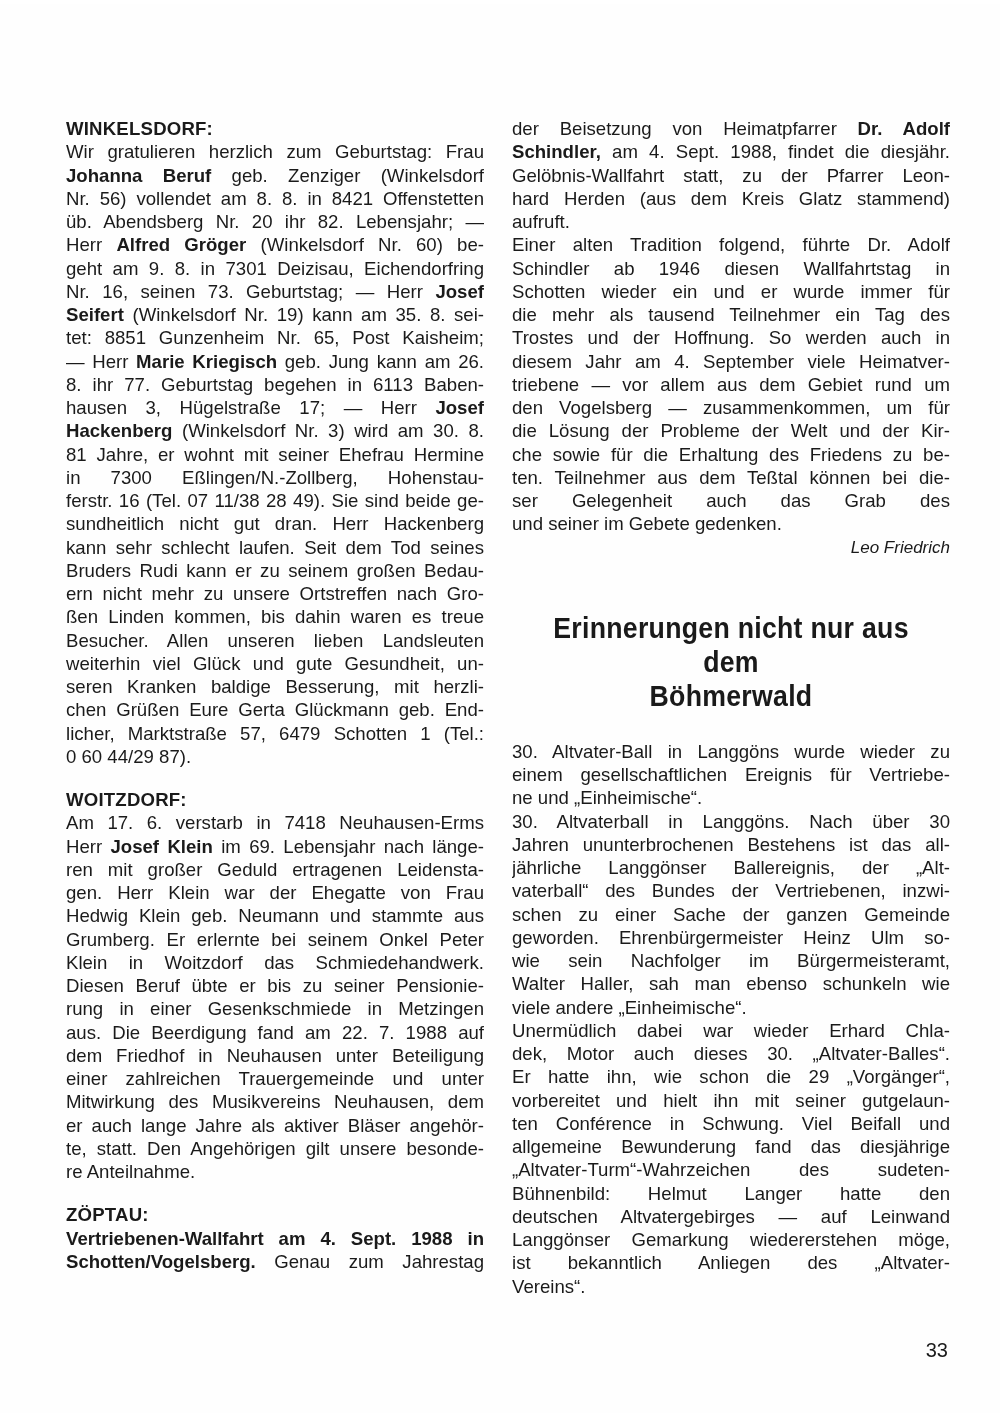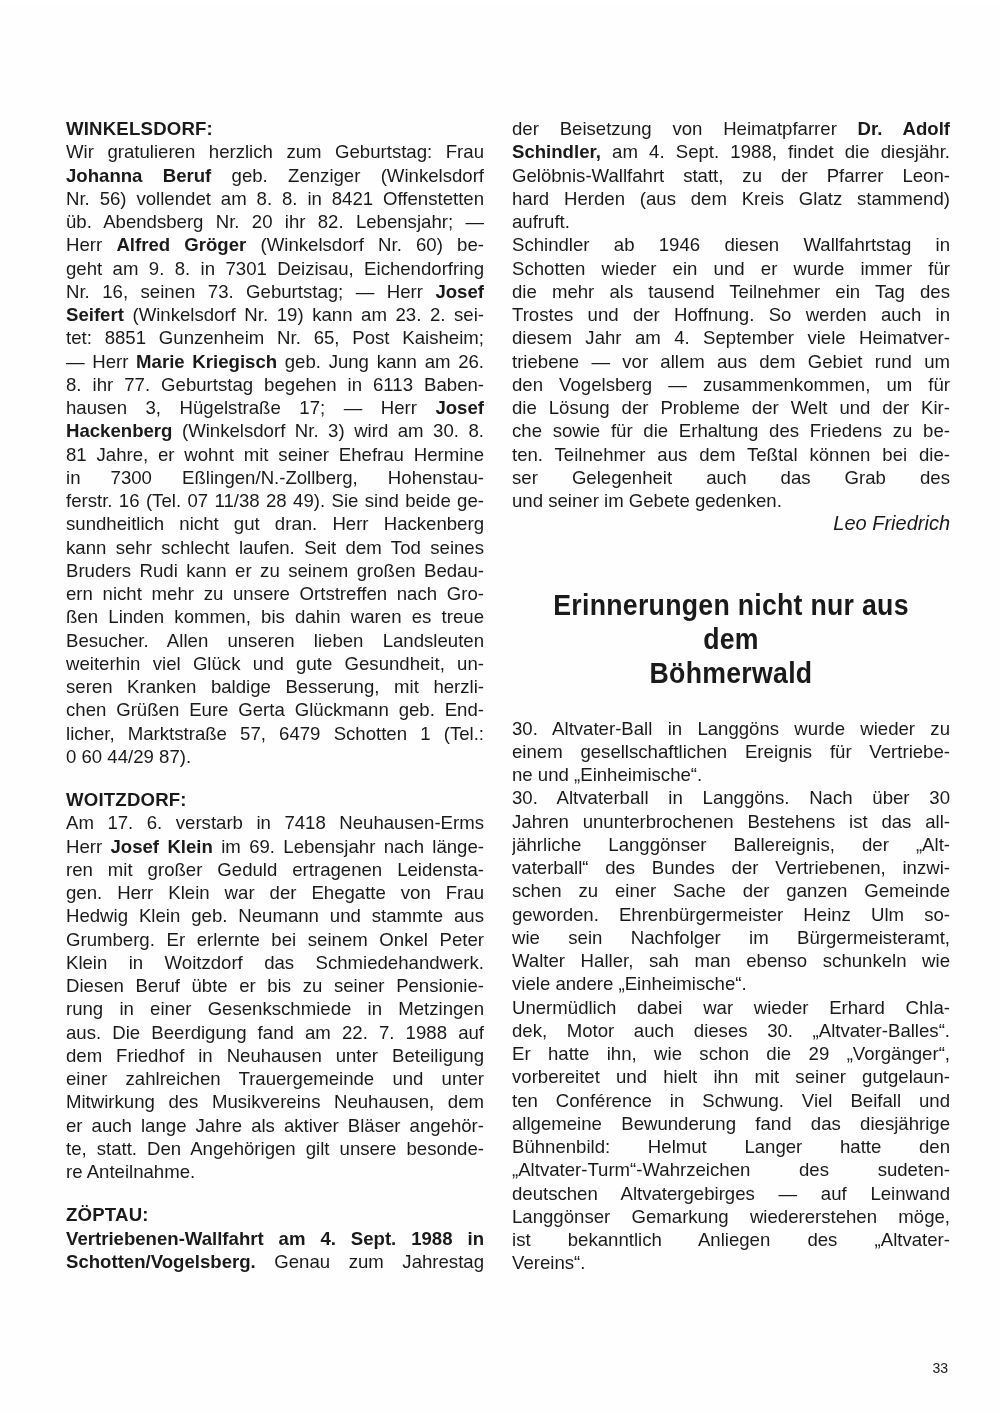--- a/index.html
+++ b/index.html
@@ -6,39 +6,39 @@
   body { width: 1000px; height: 1413px; position: relative; overflow: hidden; }
   .page { position: absolute; left: 0; top: 4px; width: 1000px; height: 1413px; background: #fefefe; color: #1a1a1a; font-family: Liberation Sans, sans-serif; }
   .col { position: absolute; top: 113px; }
   .col-left { left: 66px; width: 418px; }
   .col-right { left: 512px; width: 438px; }
   .line { font-size: 18.6px; line-height: 23.25px; height: 23.25px; white-space: nowrap; text-align: justify; text-align-last: justify; overflow: hidden; }
   .line.last { text-align-last: left; }
   .line b { font-weight: bold; }
   .heading { font-size: 18.6px; line-height: 23.25px; font-weight: bold; letter-spacing: 0.2px; }
   .spacer { height: 20px; }
-  .signature { font-style: italic; text-align: right; font-size: 20px; line-height: 23.25px; }
+  .signature { font-style: italic; text-align: right; font-size: 17px; line-height: 23.25px; }
   .article-title { font-size: 29px; line-height: 34px; font-weight: bold; text-align: center; margin-top: 52px; margin-bottom: 27px; letter-spacing: 0.3px; transform: scaleX(0.92); transform-origin: center; }
-  .page-number { position: absolute; right: 52px; top: 1335px; font-size: 14px; margin-top: 21px; }
+  .page-number { position: absolute; right: 52px; top: 1335px; font-size: 20px; }
 </style>
 </head>
 <body>
 
 <div class="page">
   <div class="col col-left" id="left-col">
       <div class="heading">WINKELSDORF:</div>
       <div>
         <div class="line"><span>Wir gratulieren herzlich zum Geburtstag: Frau</span></div>
         <div class="line"><b>Johanna Beruf</b><span> geb. Zenziger (Winkelsdorf</span></div>
         <div class="line"><span>Nr. 56) vollendet am 8. 8. in 8421 Offenstetten</span></div>
         <div class="line"><span>üb. Abendsberg Nr. 20 ihr 82. Lebensjahr; —</span></div>
         <div class="line"><span>Herr </span><b>Alfred Gröger</b><span> (Winkelsdorf Nr. 60) be-</span></div>
         <div class="line"><span>geht am 9. 8. in 7301 Deizisau, Eichendorfring</span></div>
         <div class="line"><span>Nr. 16, seinen 73. Geburtstag; — Herr </span><b>Josef</b></div>
-        <div class="line"><b>Seifert</b><span> (Winkelsdorf Nr. 19) kann am 23. 2. sei-</span></div>
+        <div class="line"><b>Seifert</b><span> (Winkelsdorf Nr. 19) kann am 35. 8. sei-</span></div>
         <div class="line"><span>tet: 8851 Gunzenheim Nr. 65, Post Kaisheim;</span></div>
         <div class="line"><span>— Herr </span><b>Marie Kriegisch</b><span> geb. Jung kann am 26.</span></div>
         <div class="line"><span>8. ihr 77. Geburtstag begehen in 6113 Baben-</span></div>
         <div class="line"><span>hausen 3, Hügelstraße 17; — Herr </span><b>Josef</b></div>
         <div class="line"><b>Hackenberg</b><span> (Winkelsdorf Nr. 3) wird am 30. 8.</span></div>
         <div class="line"><span>81 Jahre, er wohnt mit seiner Ehefrau Hermine</span></div>
         <div class="line"><span>in 7300 Eßlingen/N.-Zollberg, Hohenstau-</span></div>
         <div class="line"><span>ferstr. 16 (Tel. 07 11/38 28 49). Sie sind beide ge-</span></div>
         <div class="line"><span>sundheitlich nicht gut dran. Herr Hackenberg</span></div>
         <div class="line"><span>kann sehr schlecht laufen. Seit dem Tod seines</span></div>
@@ -79,20 +79,21 @@
         <div class="line"><b>Schotten/Vogelsberg.</b><span> Genau zum Jahrestag</span></div>
       </div>
     </div>
   <div class="col col-right" id="right-col">
     <div id="cont-lines">
         <div class="line"><span>der Beisetzung von Heimatpfarrer </span><b>Dr. Adolf</b></div>
         <div class="line"><b>Schindler,</b><span> am 4. Sept. 1988, findet die diesjähr.</span></div>
         <div class="line"><span>Gelöbnis-Wallfahrt statt, zu der Pfarrer Leon-</span></div>
         <div class="line"><span>hard Herden (aus dem Kreis Glatz stammend)</span></div>
         <div class="line last"><span>aufruft.</span></div>
+        <div class="line"><span>Einer alten Tradition folgend, führte Dr. Adolf</span></div>
         <div class="line"><span>Schindler ab 1946 diesen Wallfahrtstag in</span></div>
         <div class="line"><span>Schotten wieder ein und er wurde immer für</span></div>
         <div class="line"><span>die mehr als tausend Teilnehmer ein Tag des</span></div>
         <div class="line"><span>Trostes und der Hoffnung. So werden auch in</span></div>
         <div class="line"><span>diesem Jahr am 4. September viele Heimatver-</span></div>
         <div class="line"><span>triebene — vor allem aus dem Gebiet rund um</span></div>
         <div class="line"><span>den Vogelsberg — zusammenkommen, um für</span></div>
         <div class="line"><span>die Lösung der Probleme der Welt und der Kir-</span></div>
         <div class="line"><span>che sowie für die Erhaltung des Friedens zu be-</span></div>
         <div class="line"><span>ten. Teilnehmer aus dem Teßtal können bei die-</span></div>
@@ -116,22 +117,22 @@
         <div class="line"><span>geworden. Ehrenbürgermeister Heinz Ulm so-</span></div>
         <div class="line"><span>wie sein Nachfolger im Bürgermeisteramt,</span></div>
         <div class="line"><span>Walter Haller, sah man ebenso schunkeln wie</span></div>
         <div class="line last"><span>viele andere „Einheimische“.</span></div>
         <div class="line"><span>Unermüdlich dabei war wieder Erhard Chla-</span></div>
         <div class="line"><span>dek, Motor auch dieses 30. „Altvater-Balles“.</span></div>
         <div class="line"><span>Er hatte ihn, wie schon die 29 „Vorgänger“,</span></div>
         <div class="line"><span>vorbereitet und hielt ihn mit seiner gutgelaun-</span></div>
         <div class="line"><span>ten Conférence in Schwung. Viel Beifall und</span></div>
         <div class="line"><span>allgemeine Bewunderung fand das diesjährige</span></div>
+        <div class="line"><span>„Altvater-Turm“-Wahrzeichen des sudeten-</span></div>
         <div class="line"><span>Bühnenbild: Helmut Langer hatte den</span></div>
-        <div class="line"><span>„Altvater-Turm“-Wahrzeichen des sudeten-</span></div>
         <div class="line"><span>deutschen Altvatergebirges — auf Leinwand</span></div>
         <div class="line"><span>Langgönser Gemarkung wiedererstehen möge,</span></div>
         <div class="line"><span>ist bekanntlich Anliegen des „Altvater-</span></div>
         <div class="line last"><span>Vereins“.</span></div>
       </div>
   </div>
   <div class="page-number">33</div>
 </div>
 
 </body></html>

